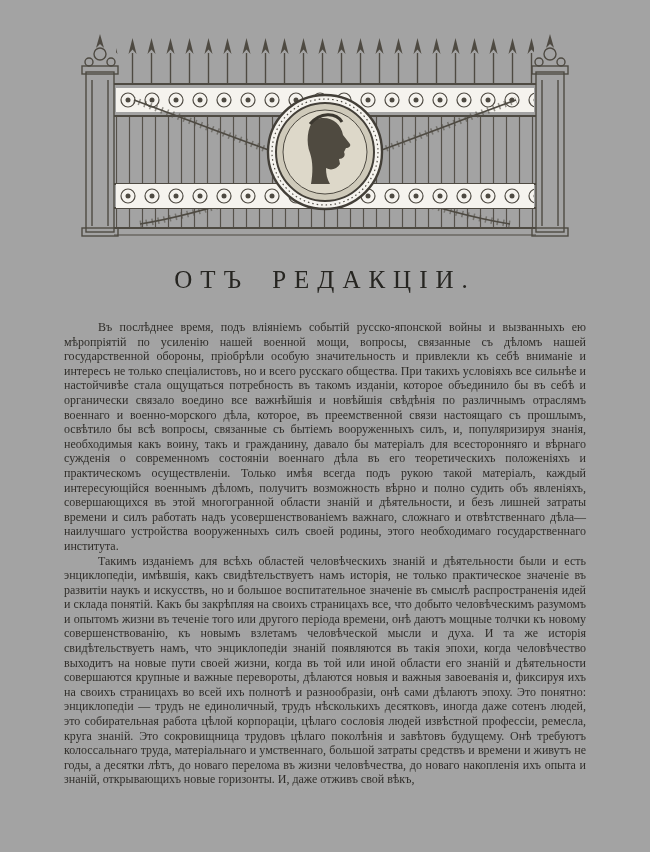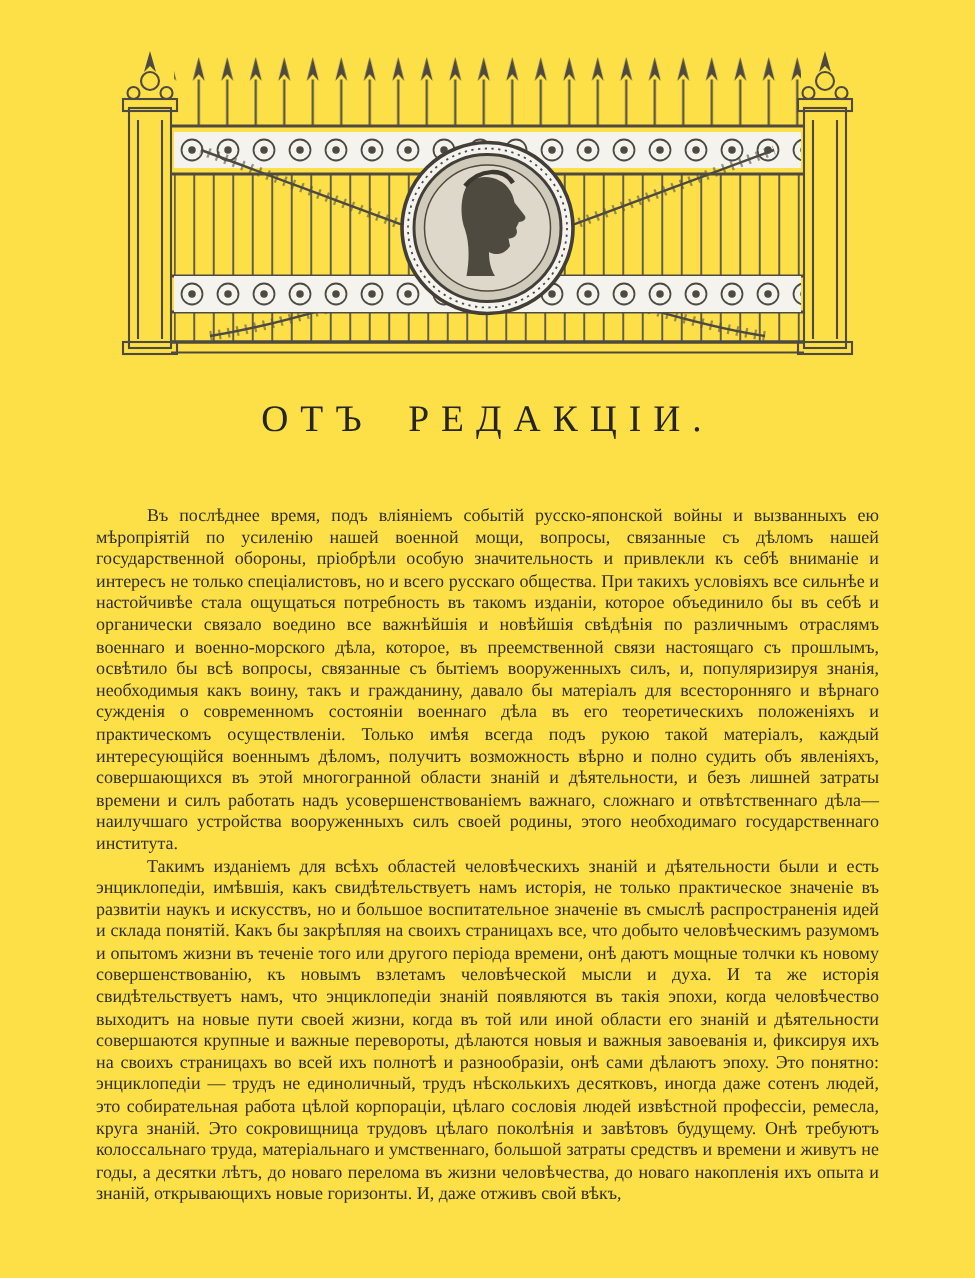--- a/index.html
+++ b/index.html
@@ -1,21 +1,21 @@
 <!DOCTYPE html>
 <html><head>
 <meta charset="utf-8">
 <style>
   html, body { margin: 0; padding: 0; background: #e9e7e2; }
   .page {
     position: relative;
     width: 650px;
     height: 852px;
     margin: 0 auto;
-    background: #fde047;
+    background: #a3a3a3;
     overflow: hidden;
     font-family: "Liberation Serif", "DejaVu Serif", serif;
     color: #2e2c28;
   }
   .engraving-wrap {
     position: absolute;
     top: 32px;
     left: 50%;
     transform: translateX(-50%);
   }
@@ -27,21 +27,21 @@
     text-align: center;
     font-size: 25px;
     font-weight: normal;
     letter-spacing: 0.32em;
     word-spacing: 0.35em;
     color: #262521;
     margin: 0;
   }
   .body-text {
     position: absolute;
-    top: 336px;
+    top: 320px;
     left: 64px;
     width: 522px;
     font-size: 12px;
     line-height: 14.6px;
     text-align: justify;
     color: #2f2d29;
   }
   .body-text p { margin: 0; text-indent: 34px; }
 </style>
 </head>

